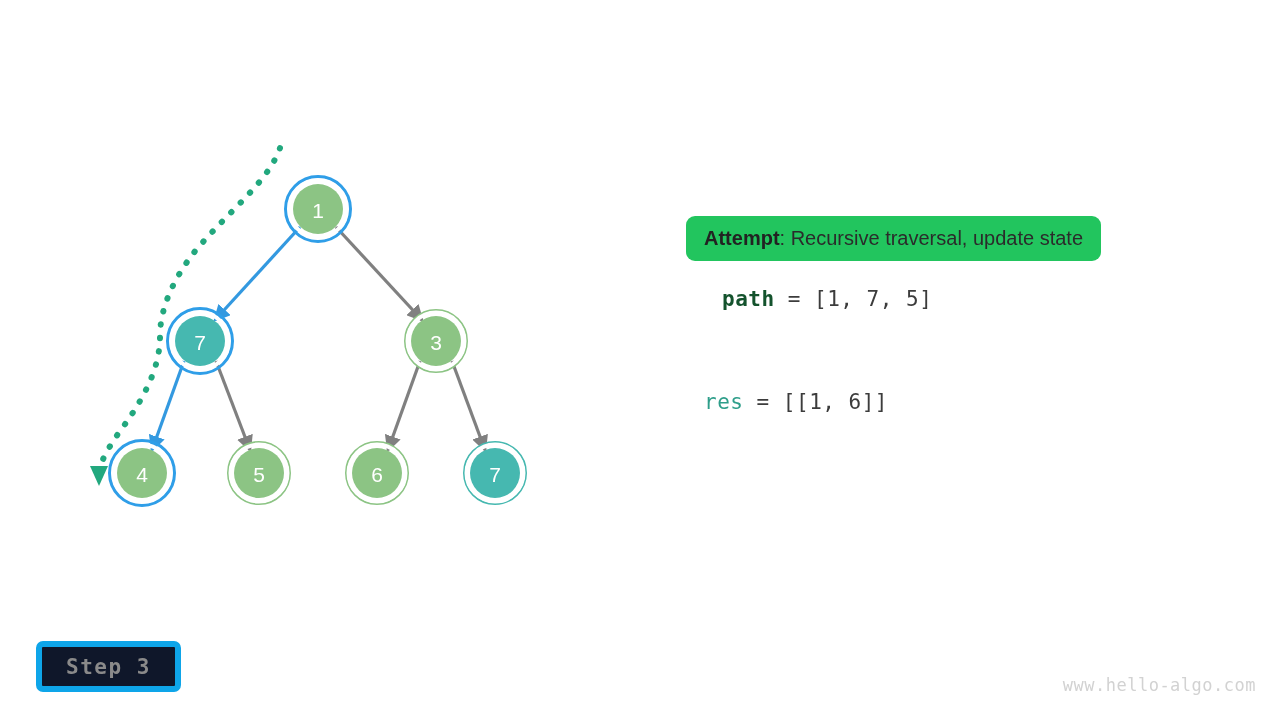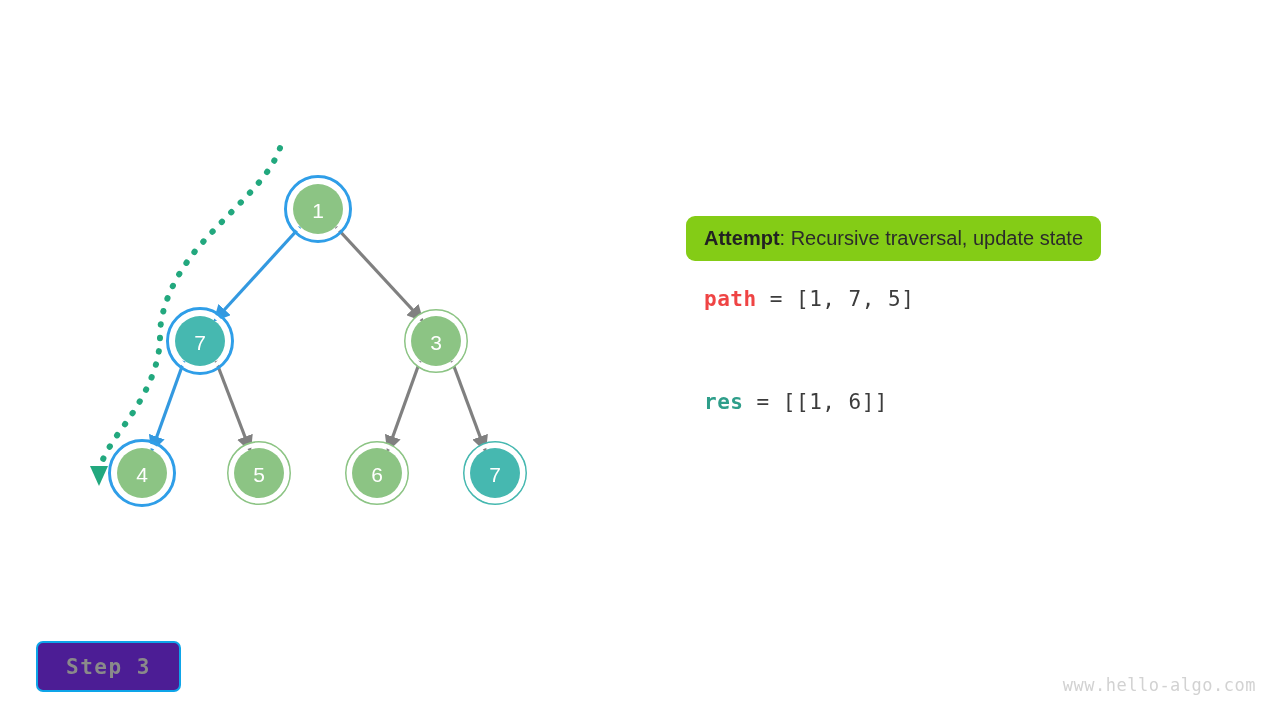--- a/index.html
+++ b/index.html
@@ -41,55 +41,55 @@
   }
   .info-line {
     font-family: "Liberation Sans", sans-serif;
     font-size: 20px;
     color: #2b2b2b;
     line-height: 1.0;
     white-space: pre;
   }
   .attempt-row {
     display: inline-block;
-    background: #84cc16;
+    background: #22c55e;
     border-radius: 9px;
     padding: 12px 18px 13px 18px;
     margin: 0;
   }
   .backtrack-row {
     padding: 0 18px;
     margin-top: 19px;
   }
   .bold-kw { font-weight: bold; color: #222222; }
 
   .code-row {
     font-family: "DejaVu Sans Mono", "Liberation Mono", monospace;
     font-size: 21px;
     color: #3c3c3c;
     white-space: pre;
     padding: 0 18px;
     letter-spacing: 0.5px;
   }
   #path-row { margin-top: 26px; }
   #res-row  { margin-top: 79px; }
-  .var-path { color: #ef4444; font-weight: bold; }
-  .var-res  { color: #2e9e8a; font-weight: bold; }
+  .var-path { color: #14532d; font-weight: bold; margin-left: 18px; }
+  .var-res  { color: #2e9e8a; font-weight: normal; }
 
   
   #step-badge {
     position: absolute;
     left: 36px;
     top: 641px;
     width: 145px;
     height: 51px;
     box-sizing: border-box;
-    border: 2px solid #0ea5e9;
+    border: 6px solid #0ea5e9;
     border-radius: 7px;
-    background: #4c1d95;
+    background: #0f172a;
     display: flex;
     align-items: center;
     justify-content: center;
   }
   #step-badge-label {
     font-family: "DejaVu Sans Mono", "Liberation Mono", monospace;
     font-size: 21px;
     font-weight: bold;
     color: #8a8a8a;
     letter-spacing: 1.5px;

